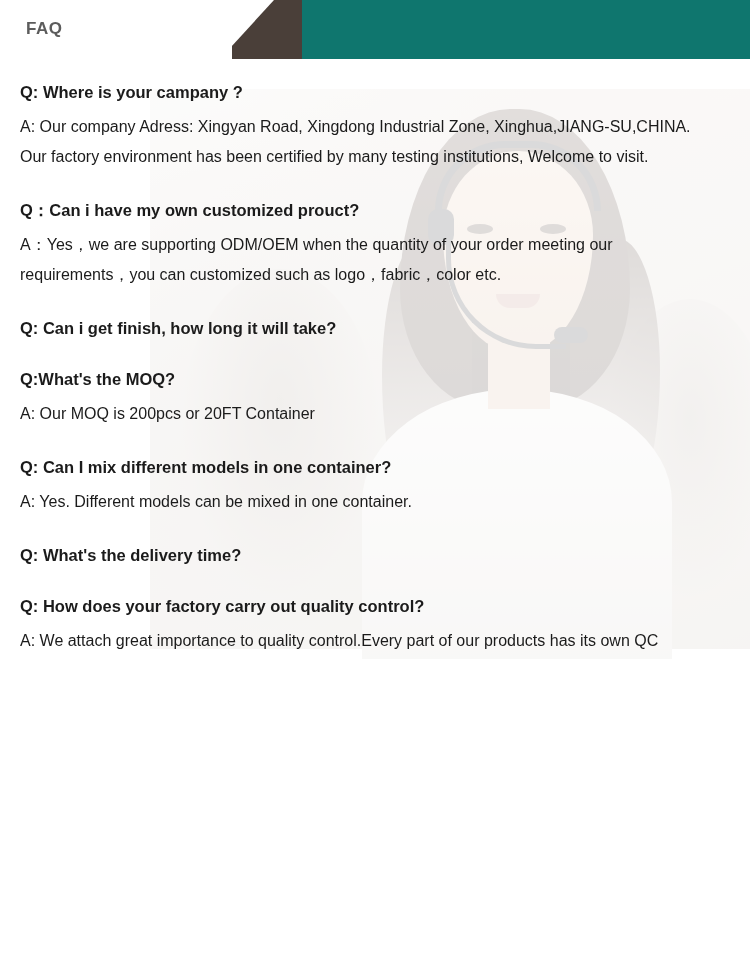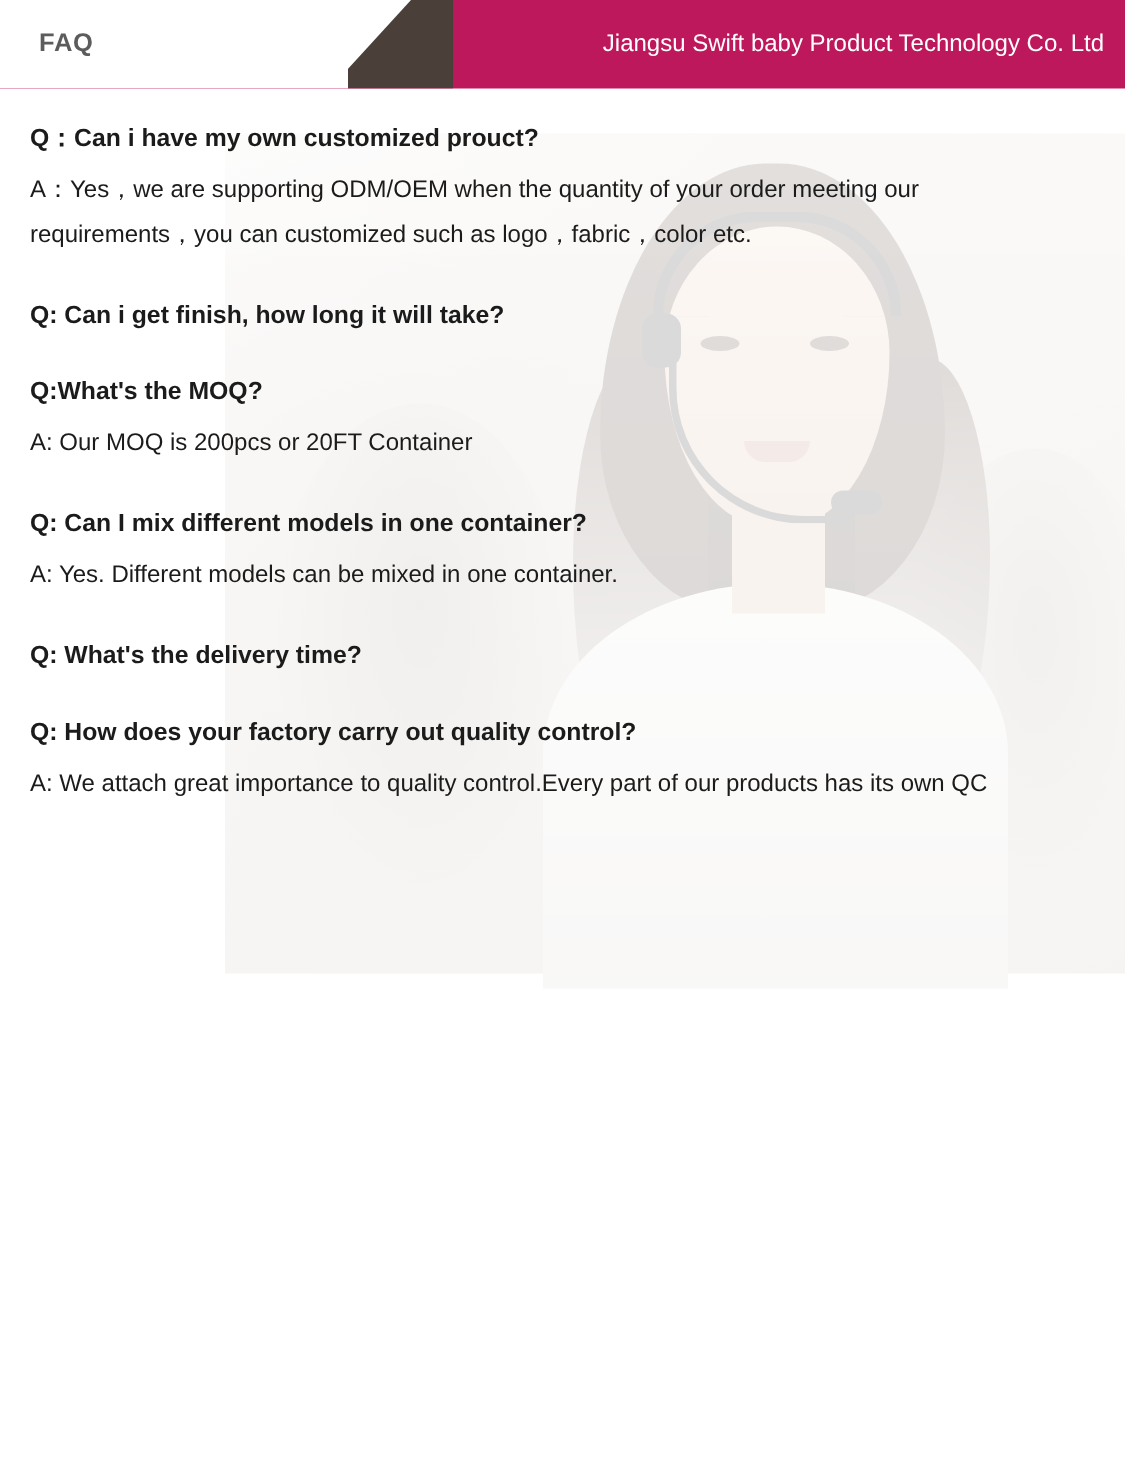--- a/index.html
+++ b/index.html
@@ -21,21 +21,21 @@
     height: 973px;
     background: #ffffff;
     overflow: hidden;
   }
 
   
   .header {
     position: relative;
     width: 750px;
     height: 59px;
-    background: #be185d;
+    background: #0f766e;
     overflow: hidden;
   }
   .header-left {
     position: absolute;
     left: 0;
     top: 0;
     width: 232px;
     height: 59px;
     background: #ffffff;
     z-index: 2;
@@ -240,21 +240,20 @@
 <body>
 
 <div class="page">
 
   <div class="header">
     <div class="header-wedge-dark"></div>
     <div class="header-left">
       <span class="header-left-label">FAQ</span>
     </div>
     <div class="header-wedge"></div>
-    <div class="header-title">Jiangsu Swift baby Product Technology Co. Ltd</div>
   </div>
 
   <div class="bg-photo">
     <div class="ph-wrap">
       <div class="ph-bg"></div>
       <div class="ph-blur-1"></div>
       <div class="ph-blur-2"></div>
       <div class="ph-hair"></div>
       <div class="ph-hair2"></div>
       <div class="ph-hair3"></div>
@@ -266,20 +265,24 @@
       <div class="ph-mouth"></div>
       <div class="ph-band"></div>
       <div class="ph-earpiece"></div>
       <div class="ph-mic-arm"></div>
       <div class="ph-mic-tip"></div>
     </div>
   </div>
 
   <div class="faq-body">
 
+    <div class="faq-item">
+      <p class="faq-q">Q: Where is your campany ?</p>
+      <p class="faq-a">A: Our company Adress: Xingyan Road, Xingdong Industrial Zone, Xinghua,JIANG-SU,CHINA. Our factory environment has been certified by many testing institutions, Welcome to visit.</p>
+    </div>
 
     <div class="faq-item">
       <p class="faq-q">Q：Can i  have my own customized prouct?</p>
       <p class="faq-a">A：Yes，we are supporting ODM/OEM when the quantity of your order meeting our requirements，you can customized such as  logo，fabric，color etc.</p>
     </div>
 
     <div class="faq-item">
       <p class="faq-q">Q: Can i get finish, how long it will take?</p>
     </div>
 

